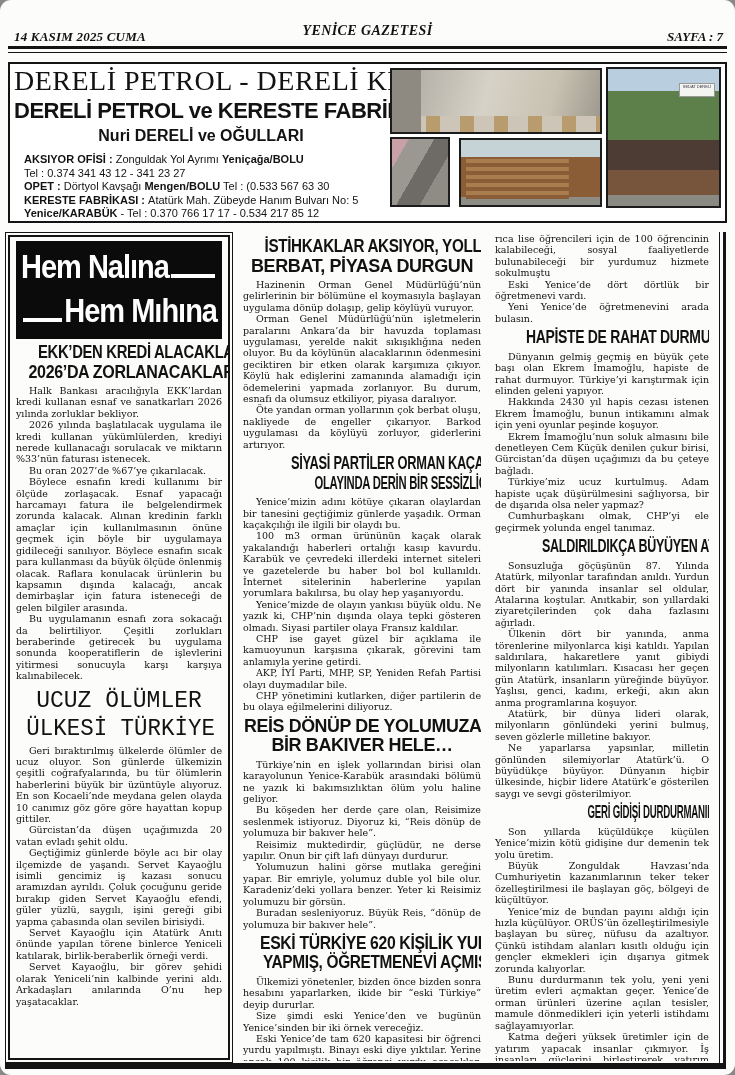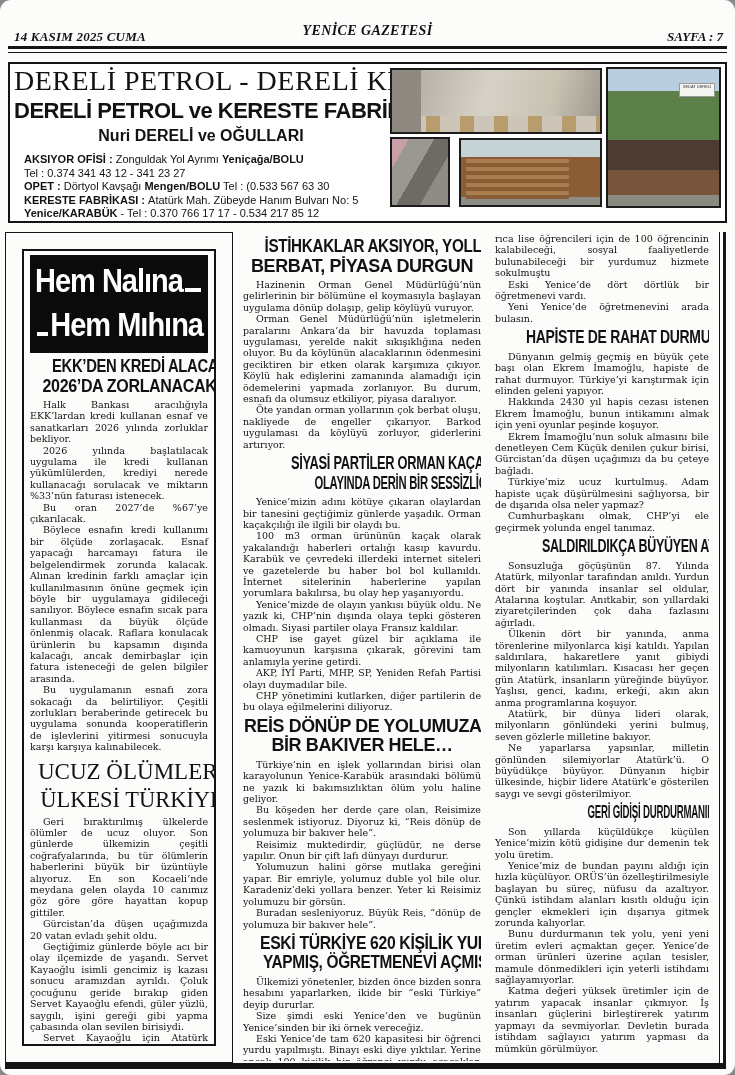--- a/index.html
+++ b/index.html
@@ -34,41 +34,41 @@
   .ph-stacks{left:449px;top:74px;width:143px;height:69px;
      background:
        repeating-linear-gradient(0deg,#8a5d37 0 4px,#a97d4e 4px 8px),
        linear-gradient(#c5d2d6 0 26%,#8a5d37 26% 88%,#8d8d85 88%);
      background-size:74% 62%,100% 100%;background-position:13% 78%,0 0;background-repeat:no-repeat;}
   .ph-factory{left:596px;top:3px;width:115px;height:141px;background:linear-gradient(#b9cfdf 0 16%,#5d7f49 16% 52%,#4c3c34 52% 74%,#77553d 74% 92%,#8a8a82 92%);}
   .ph-sign{position:absolute;right:4px;top:14px;width:34px;height:12px;background:#f4f4f0;border:1px solid #999;
      font:4px "Liberation Sans",sans-serif;color:#334;text-align:center;line-height:6px;overflow:hidden;}
 
   
-  .left-box{position:absolute;left:5px;top:232px;width:228px;height:831px;border:1px solid #141414;box-sizing:border-box;padding:16px;}
+  .left-box{position:absolute;left:5px;top:232px;width:228px;height:831px;border:1px solid #141414;box-sizing:border-box;padding:2px;}
   .left-inner{border:2px solid #141414;height:100%;box-sizing:border-box;padding:3px 6px;overflow:hidden;}
   .edge-thin{position:absolute;left:719px;top:232px;width:1px;height:831px;background:#141414;}
   .edge-thick{position:absolute;left:723px;top:232px;width:3px;height:831px;background:#141414;}
   .bottom-bar{position:absolute;left:5px;top:1063px;width:721px;height:6px;background:#141414;}
 
   
   .banner{background:#0b0b0b;color:#fff;height:98px;margin:1px 0 4px;padding-top:4px;box-sizing:border-box;}
   .banner-row{display:flex;align-items:center;height:44px;padding:0 5px;}
   .banner-text{font:bold 29px "Liberation Sans",sans-serif;letter-spacing:-1px;white-space:nowrap;transform:scaleY(1.12);}
   .banner-line{flex:1;height:4px;background:#fff;position:relative;top:9px;margin:0 2px;}
 
   
   .col{position:absolute;top:233px;overflow:hidden;}
   .col-mid{left:243px;width:238px;height:828px;}
   .col-right{left:495px;width:214px;height:828px;}
   .para{font:9.5px/11.4px "DejaVu Serif",serif;text-align:justify;text-indent:13px;margin:0;}
   .para.cont{text-indent:0;}
   .hl{font-family:"Liberation Sans",sans-serif;font-weight:bold;font-size:18px;line-height:19.5px;
       text-align:center;margin:4px 0 3px;letter-spacing:-.4px;}
-  .hls{font-family:Liberation Serif, serif;font-size:23px;line-height:28px;text-align:center;margin:5px 8px 2px;}
+  .hls{font-family:Liberation Mono, monospace;font-size:23px;line-height:28px;text-align:center;margin:5px 8px 2px;}
   .fitline{display:inline-block;white-space:nowrap;transform-origin:center top;}
 </style>
 </head>
 <body>
 
 <div id="page">
 
   <div class="hdr-date">14 KASIM 2025 CUMA</div>
   <div class="hdr-title">YENİCE GAZETESİ</div>
   <div class="hdr-page">SAYFA : 7</div>
@@ -182,20 +182,21 @@
         <div><span class="fitline" style="transform: scaleX(0.694805);">SALDIRILDIKÇA BÜYÜYEN ATATÜRK</span></div>
       </div>
       <p class="para">Sonsuzluğa göçüşünün 87. Yılında Atatürk, milyonlar tarafından anıldı. Yurdun dört bir yanında insanlar sel oldular, Atalarına koştular. Anıtkabir, son yıllardaki ziyaretçilerinden çok daha fazlasını ağırladı.</p>
       <p class="para">Ülkenin dört bir yanında, anma törenlerine milyonlarca kişi katıldı. Yapılan saldırılara, hakaretlere yanıt gibiydi milyonların katılımları. Kısacası her geçen gün Atatürk, insanların yüreğinde büyüyor. Yaşlısı, genci, kadını, erkeği, akın akın anma programlarına koşuyor.</p>
       <p class="para">Atatürk, bir dünya lideri olarak, milyonların gönlündeki yerini bulmuş, seven gözlerle milletine bakıyor.</p>
       <p class="para">Ne yaparlarsa yapsınlar, milletin gönlünden silemiyorlar Atatürk’ü. O büyüdükçe büyüyor. Dünyanın hiçbir ülkesinde, hiçbir lidere Atatürk’e gösterilen saygı ve sevgi gösterilmiyor.</p>
       <div class="hl">
         <div><span class="fitline" style="transform: scaleX(0.536341);">GERİ GİDİŞİ DURDURMANIN TEK YOLU ÜRETİM</span></div>
       </div>
       <p class="para">Son yıllarda küçüldükçe küçülen Yenice’mizin kötü gidişine dur demenin tek yolu üretim.</p>
+      <p class="para">Büyük Zonguldak Havzası’nda Cumhuriyetin kazanımlarının teker teker özelleştirilmesi ile başlayan göç, bölgeyi de küçültüyor.</p>
       <p class="para">Yenice’miz de bundan payını aldığı için hızla küçülüyor. ORÜS’ün özelleştirilmesiyle başlayan bu süreç, nüfusu da azaltıyor. Çünkü istihdam alanları kısıtlı olduğu için gençler ekmekleri için dışarıya gitmek zorunda kalıyorlar.</p>
       <p class="para">Bunu durdurmanın tek yolu, yeni yeni üretim evleri açmaktan geçer. Yenice’de orman ürünleri üzerine açılan tesisler, mamule dönmedikleri için yeterli istihdamı sağlayamıyorlar.</p>
       <p class="para">Katma değeri yüksek üretimler için de yatırım yapacak insanlar çıkmıyor. İş insanları güçlerini birleştirerek yatırım yapmayı da sevmiyorlar. Devletin burada istihdam sağlayıcı yatırım yapması da mümkün görülmüyor.</p>
     </div>
 
   <div class="edge-thin"></div>
   <div class="edge-thick"></div>
   <div class="bottom-bar"></div>
 
 </div>

